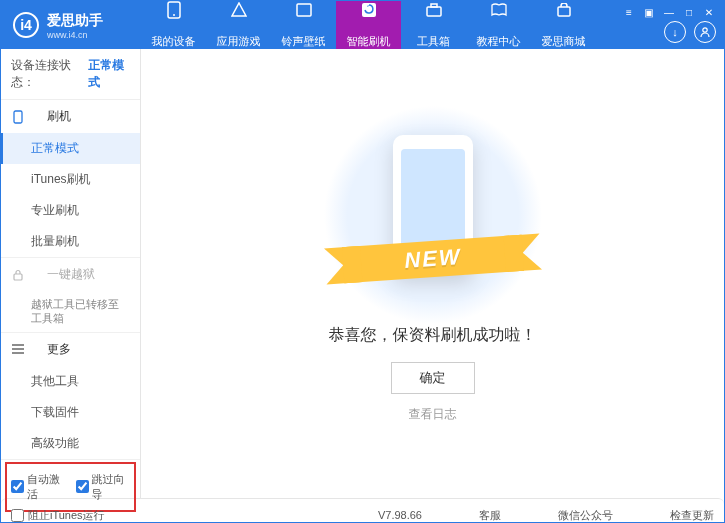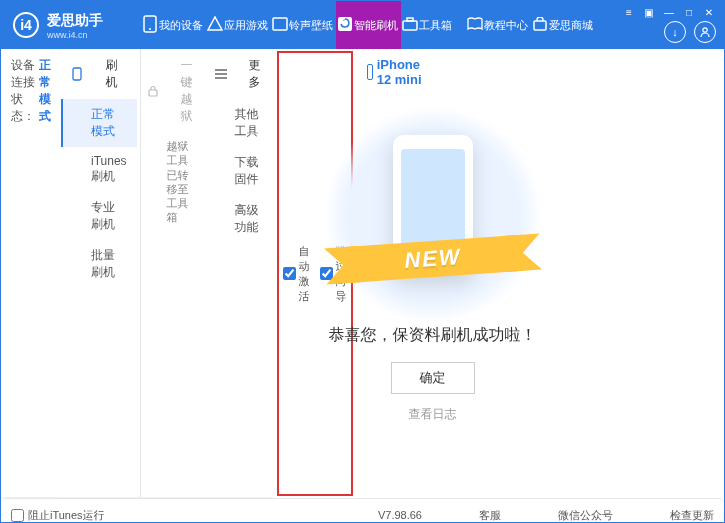--- a/index.html
+++ b/index.html
@@ -5,33 +5,33 @@
 * { margin: 0; padding: 0; box-sizing: border-box; font-family: "Microsoft YaHei", Arial, sans-serif; }
 body { background: #fff; width: 725px; height: 523px; overflow: hidden; border: 1px solid #2a7ae2; }
 
 .titlebar { height: 48px; background: #2a7ae2; display: flex; align-items: center; color: #fff; position: relative; }
 .logo-area { display: flex; align-items: center; padding: 0 12px; width: 140px; }
 .logo-circle { width: 26px; height: 26px; border: 2px solid #fff; border-radius: 50%; display: flex; align-items: center; justify-content: center; font-weight: bold; font-size: 14px; margin-right: 8px; }
 .logo-text { font-size: 14px; font-weight: bold; }
 .logo-url { font-size: 9px; opacity: .8; display: block; }
 
 .topnav { display: flex; height: 48px; flex: 1; }
-.topnav-item { width: 65px; display: flex; flex-direction: row; align-items: center; justify-content: flex-start; font-size: 11px; cursor: pointer; }
+.topnav-item { width: 65px; display: flex; flex-direction: column; align-items: center; justify-content: space-between; font-size: 11px; cursor: pointer; }
 .topnav-item.active { background: #a21caf; }
 .topnav-icon { width: 18px; height: 18px; margin-bottom: 2px; display: flex; align-items: center; justify-content: center; }
 
 .win-controls { position: absolute; right: 0; top: 0; display: flex; gap: 6px; padding: 4px 8px; font-size: 10px; }
 .win-btn { width: 14px; height: 14px; cursor: pointer; color: #fff; display: flex; align-items: center; justify-content: center; }
 
 .user-icons { position: absolute; right: 8px; top: 20px; display: flex; gap: 8px; }
 .circle-btn { width: 22px; height: 22px; border: 1.5px solid #fff; border-radius: 50%; display: flex; align-items: center; justify-content: center; cursor: pointer; font-size: 11px; }
 
 .body-area { display: flex; height: calc(100% - 48px - 24px); }
 
-.sidebar { width: 140px; border-right: 1px solid #e5e5e5; display: flex; flex-direction: row; font-size: 12px; }
+.sidebar { width: 140px; border-right: 1px solid #e5e5e5; display: flex; flex-direction: column; font-size: 12px; }
 .conn-status { padding: 8px 10px; display: flex; gap: 4px; border-bottom: 1px solid #eee; }
 .conn-label { color: #555; }
 .conn-value { color: #2a7ae2; font-weight: bold; }
 
 .side-section { border-bottom: 1px solid #f0f0f0; }
 .side-header { display: flex; align-items: center; padding: 8px 10px; color: #333; cursor: pointer; gap: 22px; }
 .side-header.locked { color: #aaa; }
 .side-header-icon { width: 14px; height: 14px; display: inline-flex; align-items: center; justify-content: center; }
 .side-sub { padding: 7px 10px 7px 30px; color: #555; cursor: pointer; }
 .side-sub.active { background: #e8f1fd; color: #2a7ae2; border-left: 2px solid #2a7ae2; padding-left: 28px; }

